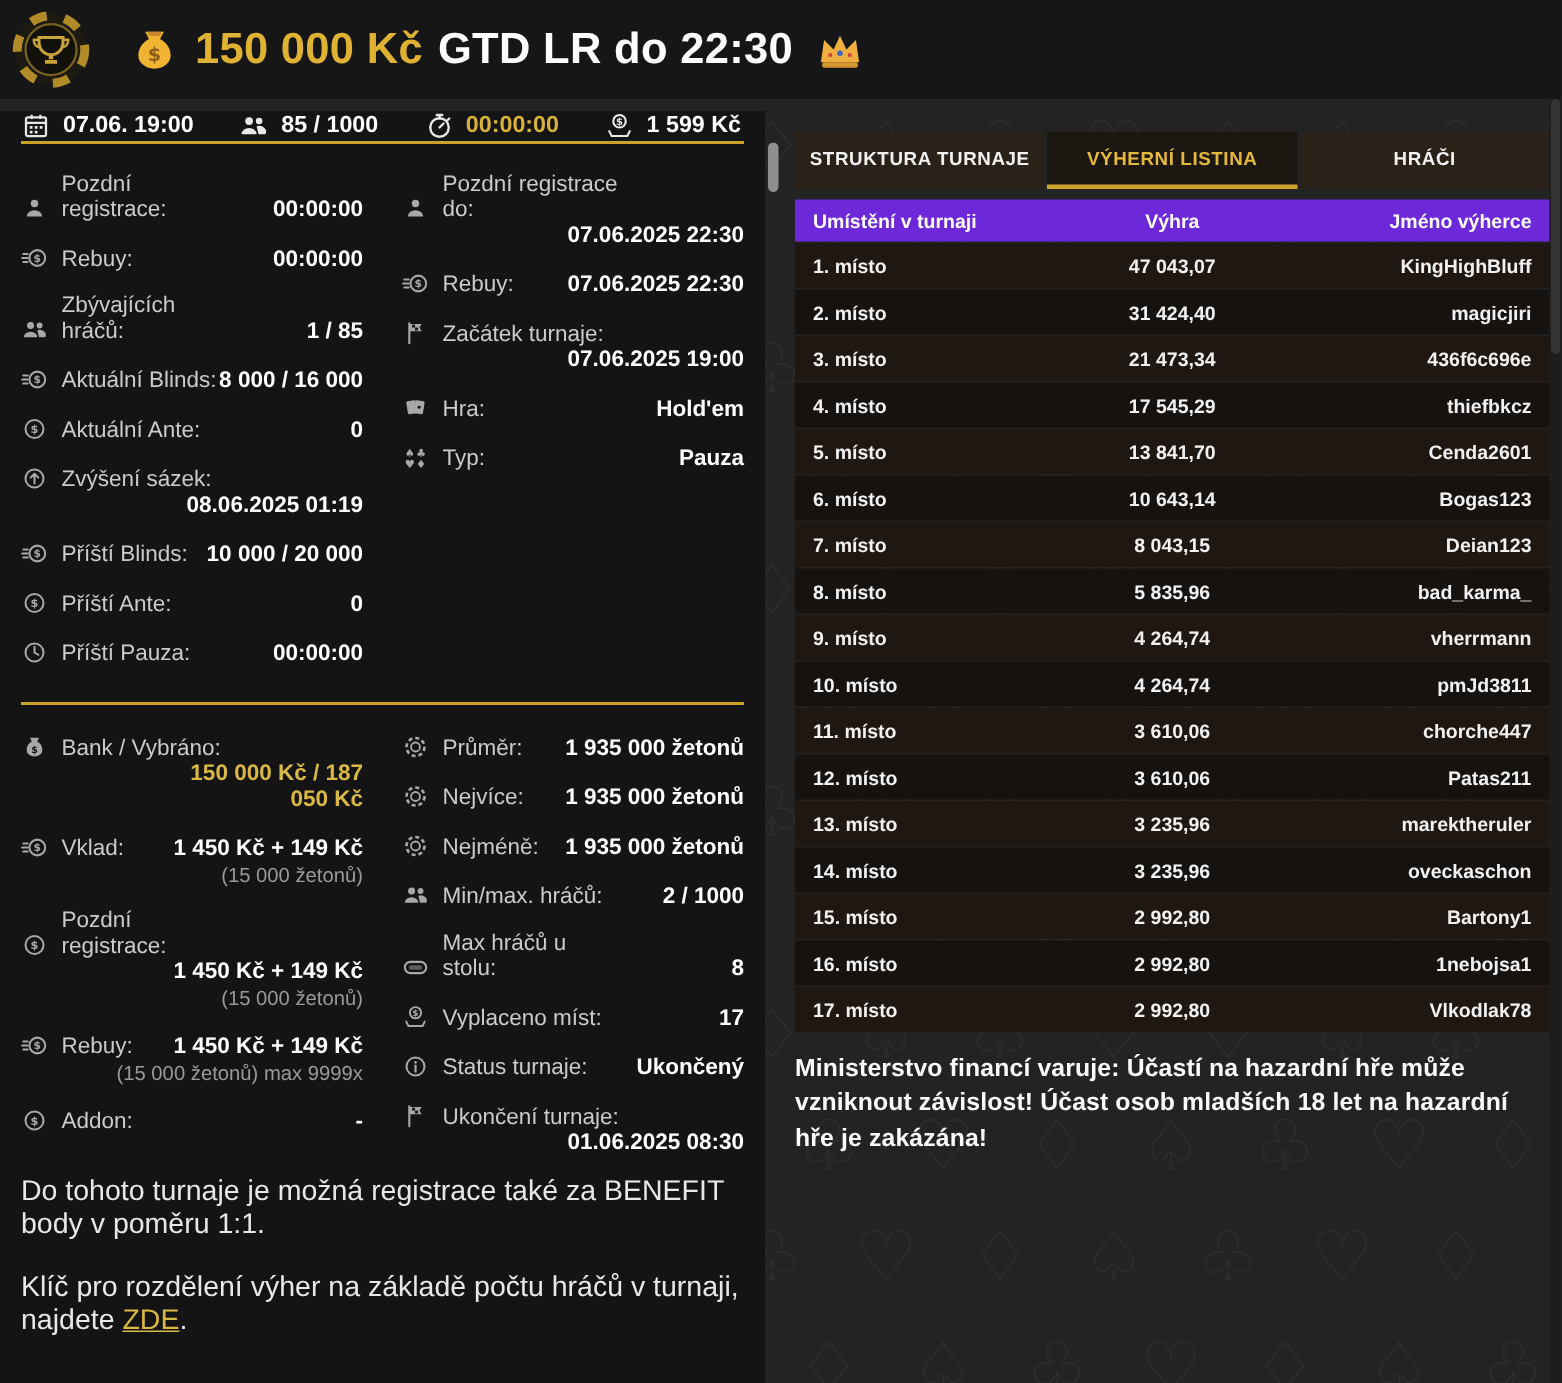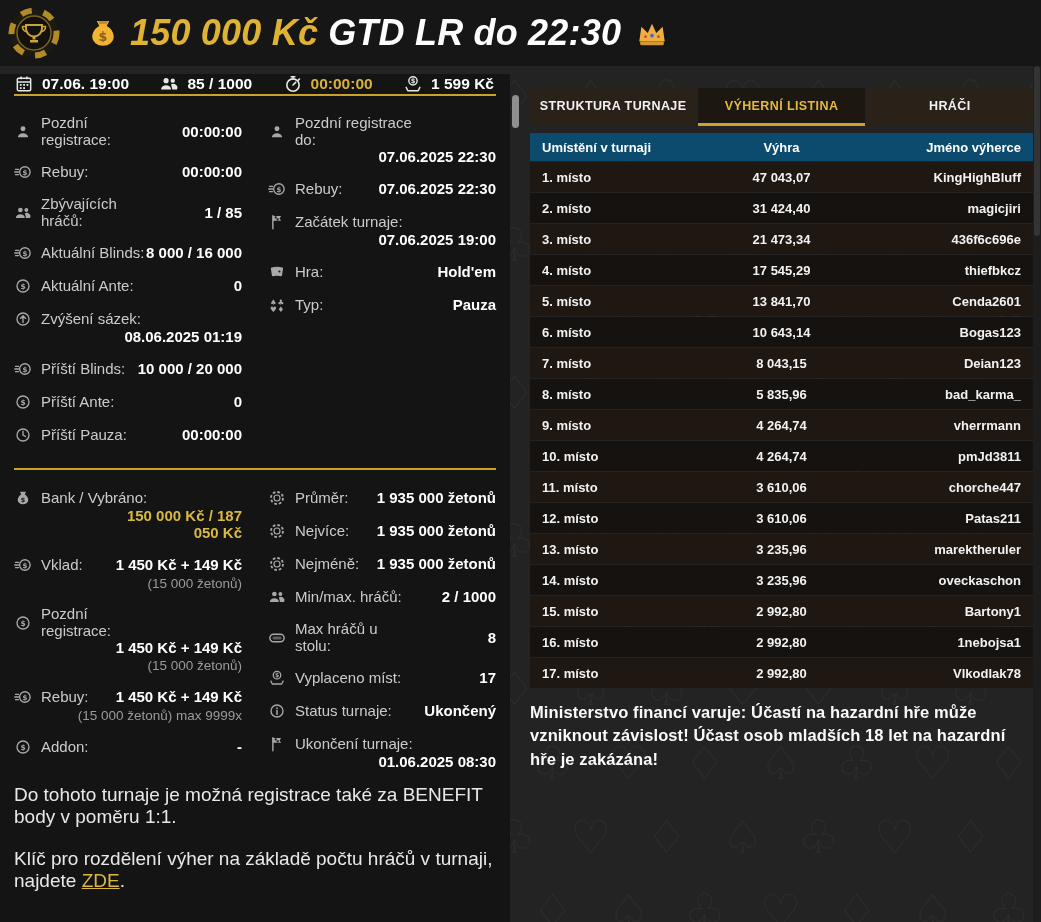--- a/index.html
+++ b/index.html
@@ -15,41 +15,41 @@
 
   
   header {
     position:absolute; left:0; top:0; width:1041px; height:66px;
     background:#161616; z-index:3; display:flex; align-items:center;
     padding-left:8px;
   }
   .logo { width:52px; height:52px; margin-right:26px; }
   .h-moneybag { width:34px; height:34px; margin-right:10px; }
   .h-crown { width:34px; height:34px; margin-left:14px; }
-  .title { font-size:36px; font-weight:700; letter-spacing:.2px; white-space:nowrap;font-style:italic; }
+  .title { font-size:29px; font-weight:700; letter-spacing:.2px; white-space:nowrap; }
   .title .amt { color:#e0b233; margin-right:10px; }
   .title .rest { color:#fdfdfd; }
 
   
   .left-panel {
     position:absolute; left:0; top:74px; width:510px; height:848px;
     background:#141414; z-index:2; padding:0 14px 14px 14px;
     display:flex; flex-direction:column;
   }
   .stats-row { display:flex; align-items:center; justify-content:space-between;
     height:50px; font-weight:700; font-size:15.5px; padding-right:2px;
     border-bottom:2px solid #c9a227; }
   .stat { display:flex; align-items:center; gap:8px; white-space:nowrap; }
   .stat .ic { width:20px; height:20px; color:#e8e8e8; }
   .stat .v.gold { color:#d8b23a; }
 
   .grid { display:flex; gap:26px; padding-top:18px; }
   .grid .col { flex:1 1 0; min-width:0; }
   .grid.second { border-top:2px solid #c9a227; margin-top:10px; }
-  .item { display:flex; flex-wrap:wrap; align-items:center; margin-bottom:14px; font-size:15px; }
+  .item { display:flex; flex-wrap:wrap; align-items:flex-end; margin-bottom:14px; font-size:15px; }
   .item .ic { width:18px; height:18px; color:#a8a8a8; flex:0 0 auto; margin-right:9px; margin-top:1px; }
   .item .lbl { color:#cbcbcb; max-width:52%; }
   .item .val { margin-left:auto; text-align:right; font-weight:700; color:#fff; max-width:58%; }
   .item .val.gold { color:#d9b843; }
   .item .sub { width:100%; text-align:right; color:#9a9a9a; font-size:13.5px; margin-top:2px; }
 
   .notes { margin-top:auto; font-size:19px; color:#e8e8e8; padding-bottom:8px; }
   .notes p { margin-bottom:20px; }
   .notes a { color:#d9b843; text-decoration:underline; cursor:pointer; }
 
@@ -59,21 +59,21 @@
 
   
   .right-panel { position:absolute; left:530px; top:66px; width:503px; height:856px; z-index:2; }
   .tabs { display:flex; gap:2px; margin-top:22px; height:38px; }
   .tab { flex:1 1 0; background:#2a2118; color:#f2f2f2; font-size:12.5px; font-weight:700;
     letter-spacing:.4px; display:flex; align-items:center; justify-content:center;
     cursor:pointer; border-bottom:3px solid transparent; text-transform:uppercase; }
   .tab.active { background:#1d1712; color:#e5b93f; border-bottom-color:#cfa12d; }
 
   .thead { display:grid; grid-template-columns:1fr 1fr 1fr; margin-top:7px; height:28px;
-    background:#0c4a6e; align-items:center; font-size:13px; font-weight:700; padding:0 12px; }
+    background:#6d28d9; align-items:center; font-size:13px; font-weight:700; padding:0 12px; }
   .thead .c1 { text-align:center; }
   .thead .c2 { text-align:right; }
   .trow { display:grid; grid-template-columns:1fr 1fr 1fr; height:30px; align-items:center;
     font-size:13px; font-weight:700; color:#f2f2f2; padding:0 12px; margin-top:1px;gap:44px; }
   .trow:nth-child(odd) { background:#1e1712; }
   .trow:nth-child(even) { background:#16120f; }
   .trow .c1 { text-align:center; }
   .trow .c2 { text-align:right; }
 
   .warning { margin-top:13px; font-size:16.5px; font-weight:700; line-height:1.42;

